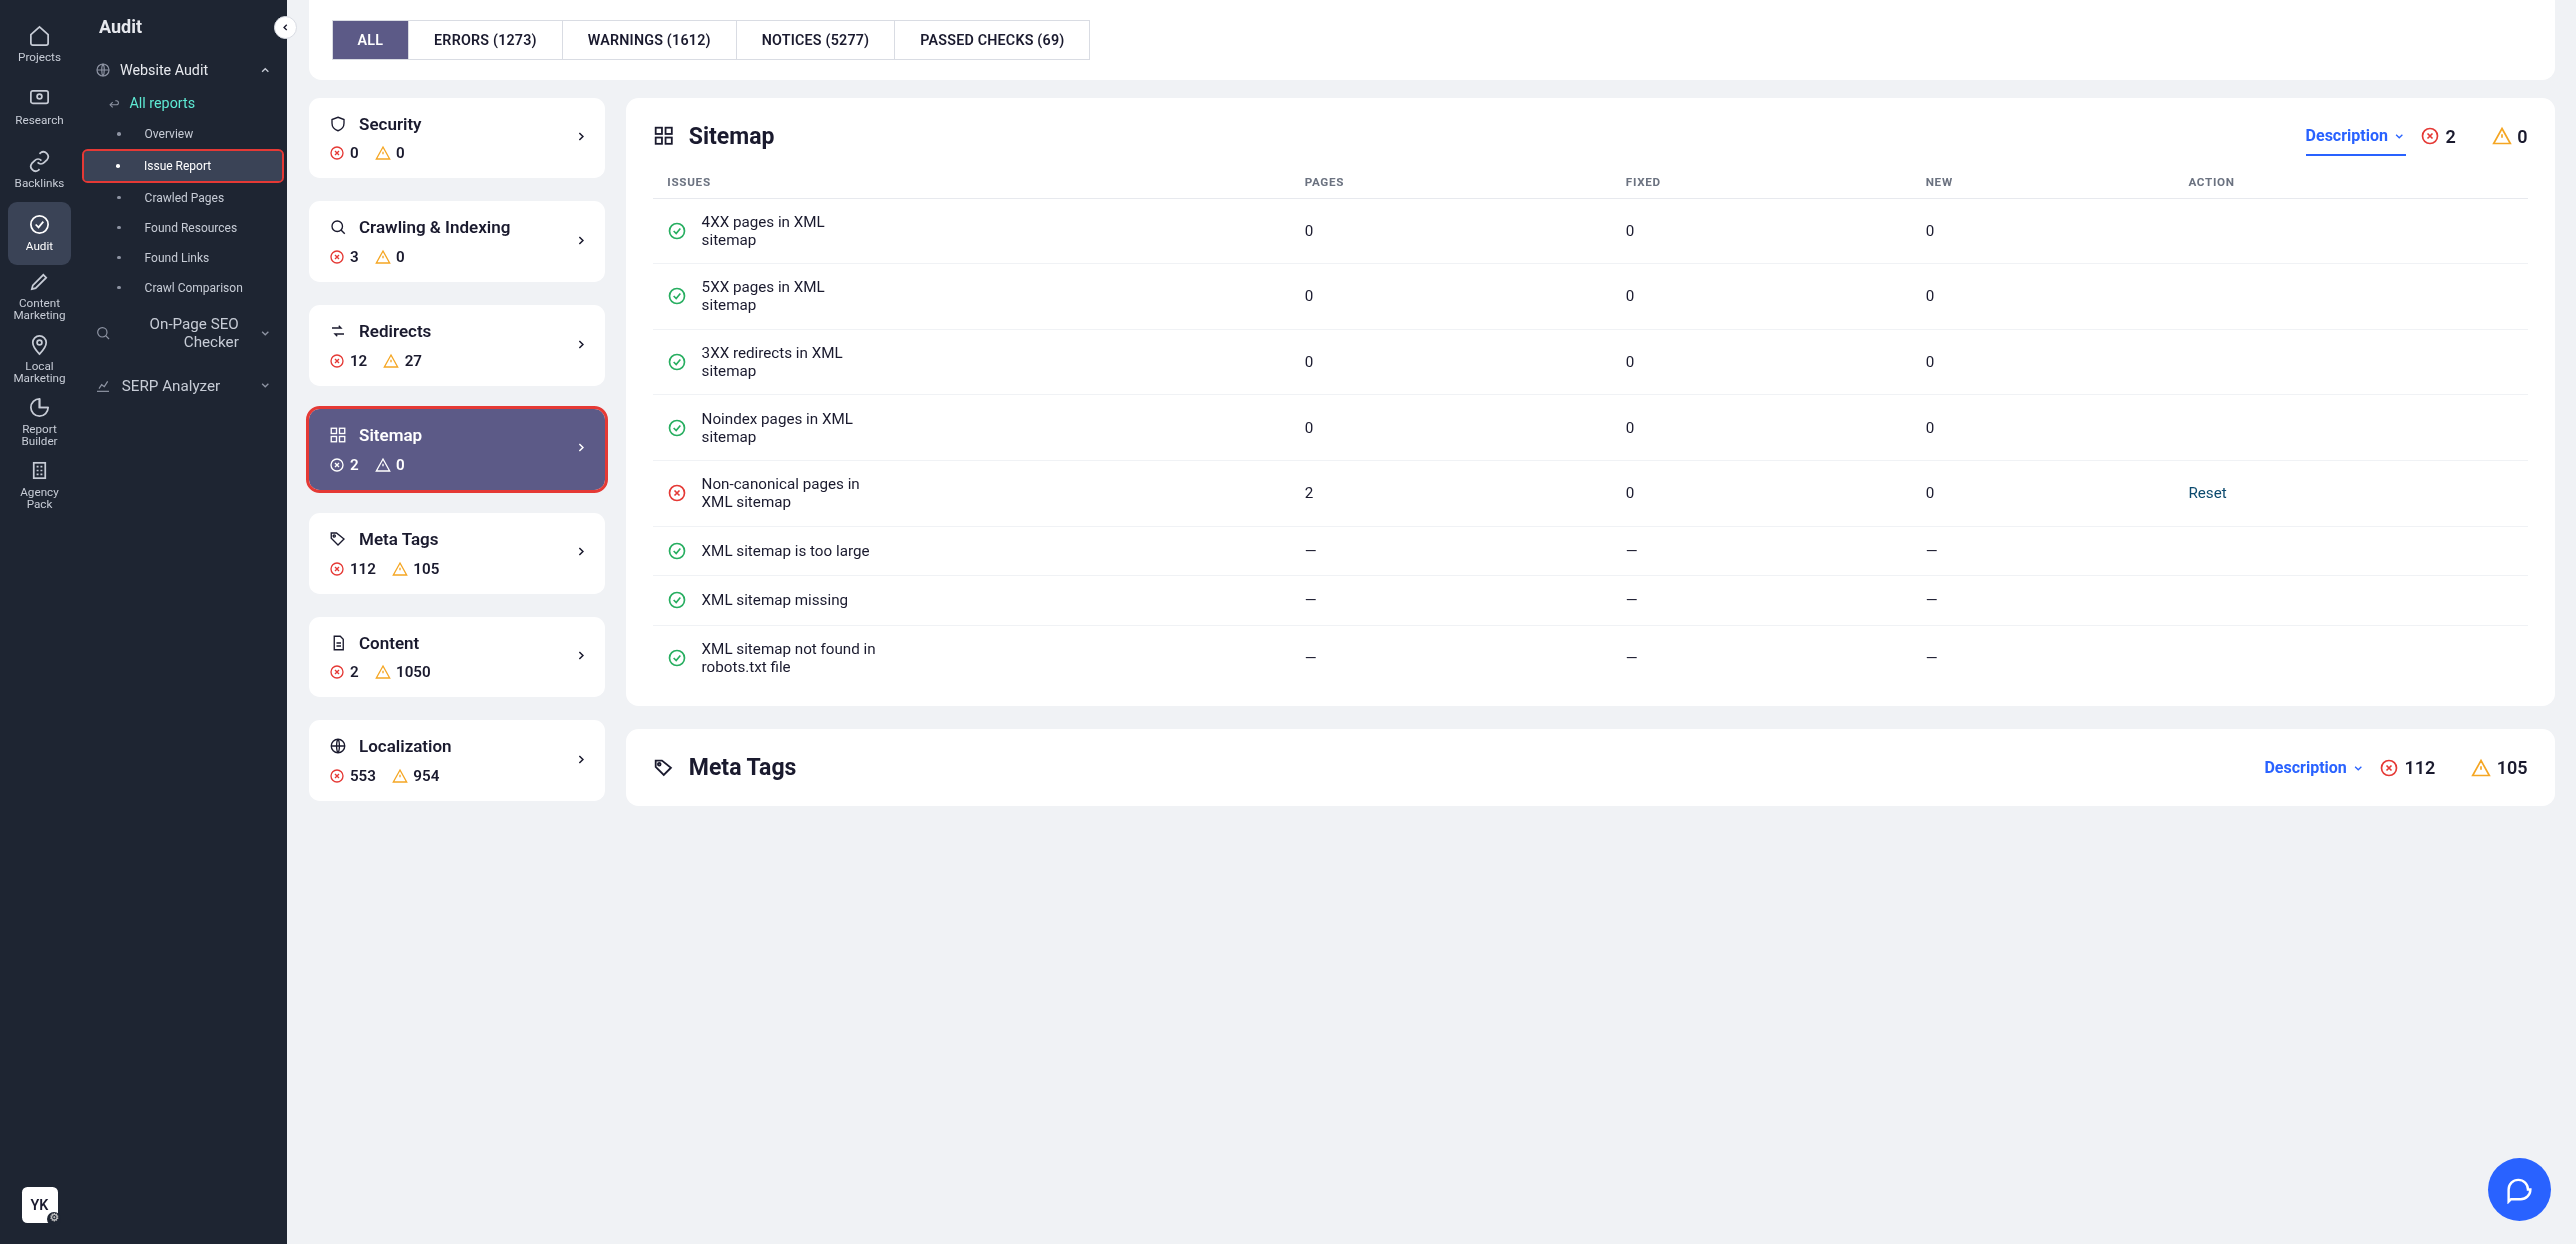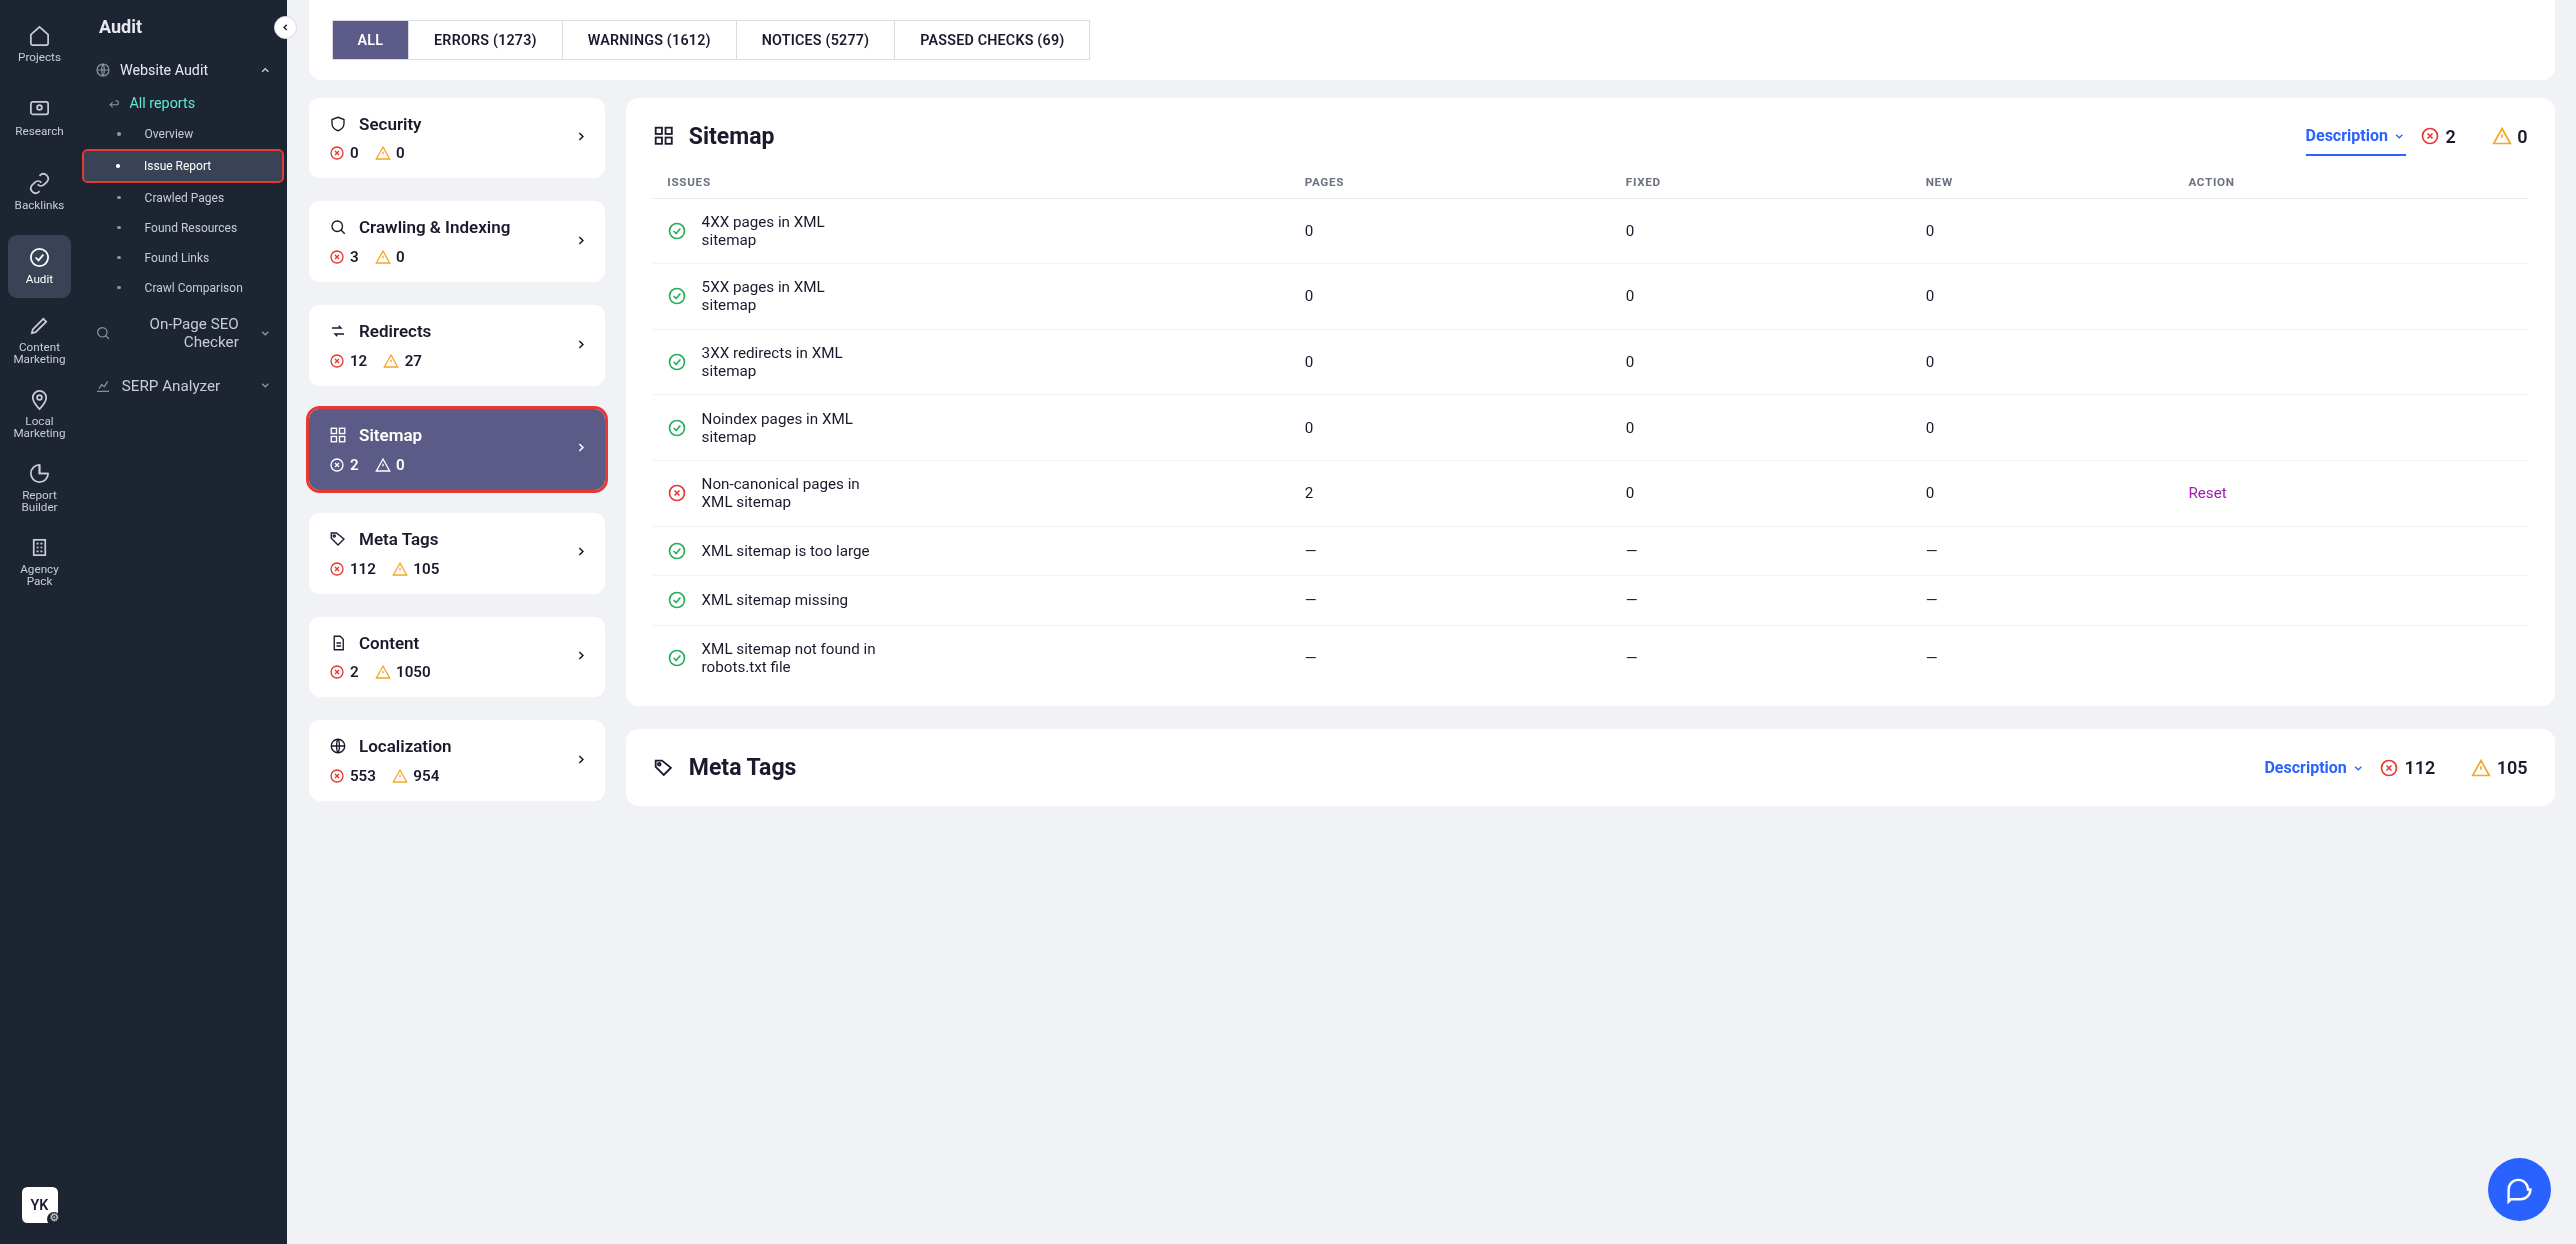--- a/index.html
+++ b/index.html
@@ -1,20 +1,20 @@
 <!DOCTYPE html>
 <html style="font-size:14.3px"><head>
 <meta charset="utf-8">
 <style>
 * { margin:0; padding:0; box-sizing:border-box; font-family:-apple-system,BlinkMacSystemFont,"Segoe UI",Roboto,sans-serif; }
 body { background:#f0f2f5; color:#1a1a2e; overflow:hidden; width:2576px; height:1244px; transform-origin:0 0; }
 .app { display:flex; height:1244px; }
 
 
-.rail { width:79px; background:#1e2532; display:flex; flex-direction:column; align-items:center; padding-top:12.5px; gap:11px; position:relative; }
+.rail { width:79px; background:#1e2532; display:flex; flex-direction:column; align-items:center; padding-top:12.5px; gap:0; position:relative; }
 .rail-item { width:63px; height:63px; display:flex; flex-direction:column; align-items:center; justify-content:center; gap:3.6px; color:#c7ccd6; cursor:pointer; border-radius:9px; }
 .rail-item.active { background:#3a4356; color:#fff; }
 .rail-item .ri-label { font-size:11.7px; line-height:12.5px; text-align:center; }
 .rail-bottom { position:absolute; bottom:21.5px; }
 .avatar { width:36px; height:36px; background:#fff; color:#1a1a2e; font-weight:600; border-radius:5.4px; display:flex; align-items:center; justify-content:center; position:relative; }
 .avatar::after { content:""; position:absolute; right:-3.6px; bottom:-3.6px; width:14.3px; height:14.3px; background:#1e2532; border-radius:50%; }
 .gear-dot { position:absolute; right:-1.8px; bottom:-1.8px; color:#bbb; font-size:10.8px; z-index:2; }
 
 
 .sidebar { width:208px; background:#1e2532; color:#e7e9ee; padding:16px 0; position:relative; }
@@ -60,21 +60,21 @@
 .panel-head .stats .err-ic svg { color:#e53935; }
 .panel-head .stats .warn-ic svg { color:#f5a623; }
 
 .tbl { width:100%; border-collapse:collapse; }
 .tbl th { text-align:left; font-size:11.7px; font-weight:700; color:#6b7280; letter-spacing:0.7px; padding:9px 14.3px; border-bottom:0.9px solid #e7e9ee; }
 .tbl td { padding:14.3px; border-bottom:0.9px solid #f0f2f5; font-size:15.2px; vertical-align:middle; }
 .tbl tr:last-child td { border-bottom:none; }
 .issue-cell { display:flex; align-items:center; gap:14.3px; }
 .ok-ic { color:#27ae60; }
 .err-ic2 { color:#e53935; }
-.action-link { color:#a21caf; cursor:pointer; }
+.action-link { color:#0c4a6e; cursor:pointer; }
 
 .panel2 { background:#fff; border-radius:12.5px; padding:25px 27px; }
 
 
 .fab { position:fixed; right:25px; bottom:23px; width:63px; height:63px; background:#2962ff; border-radius:50%; display:flex; align-items:center; justify-content:center; color:#fff; cursor:pointer; }
 
 svg { flex:none; }
 </style>
 </head>
 <body style="transform: scale(1);">

